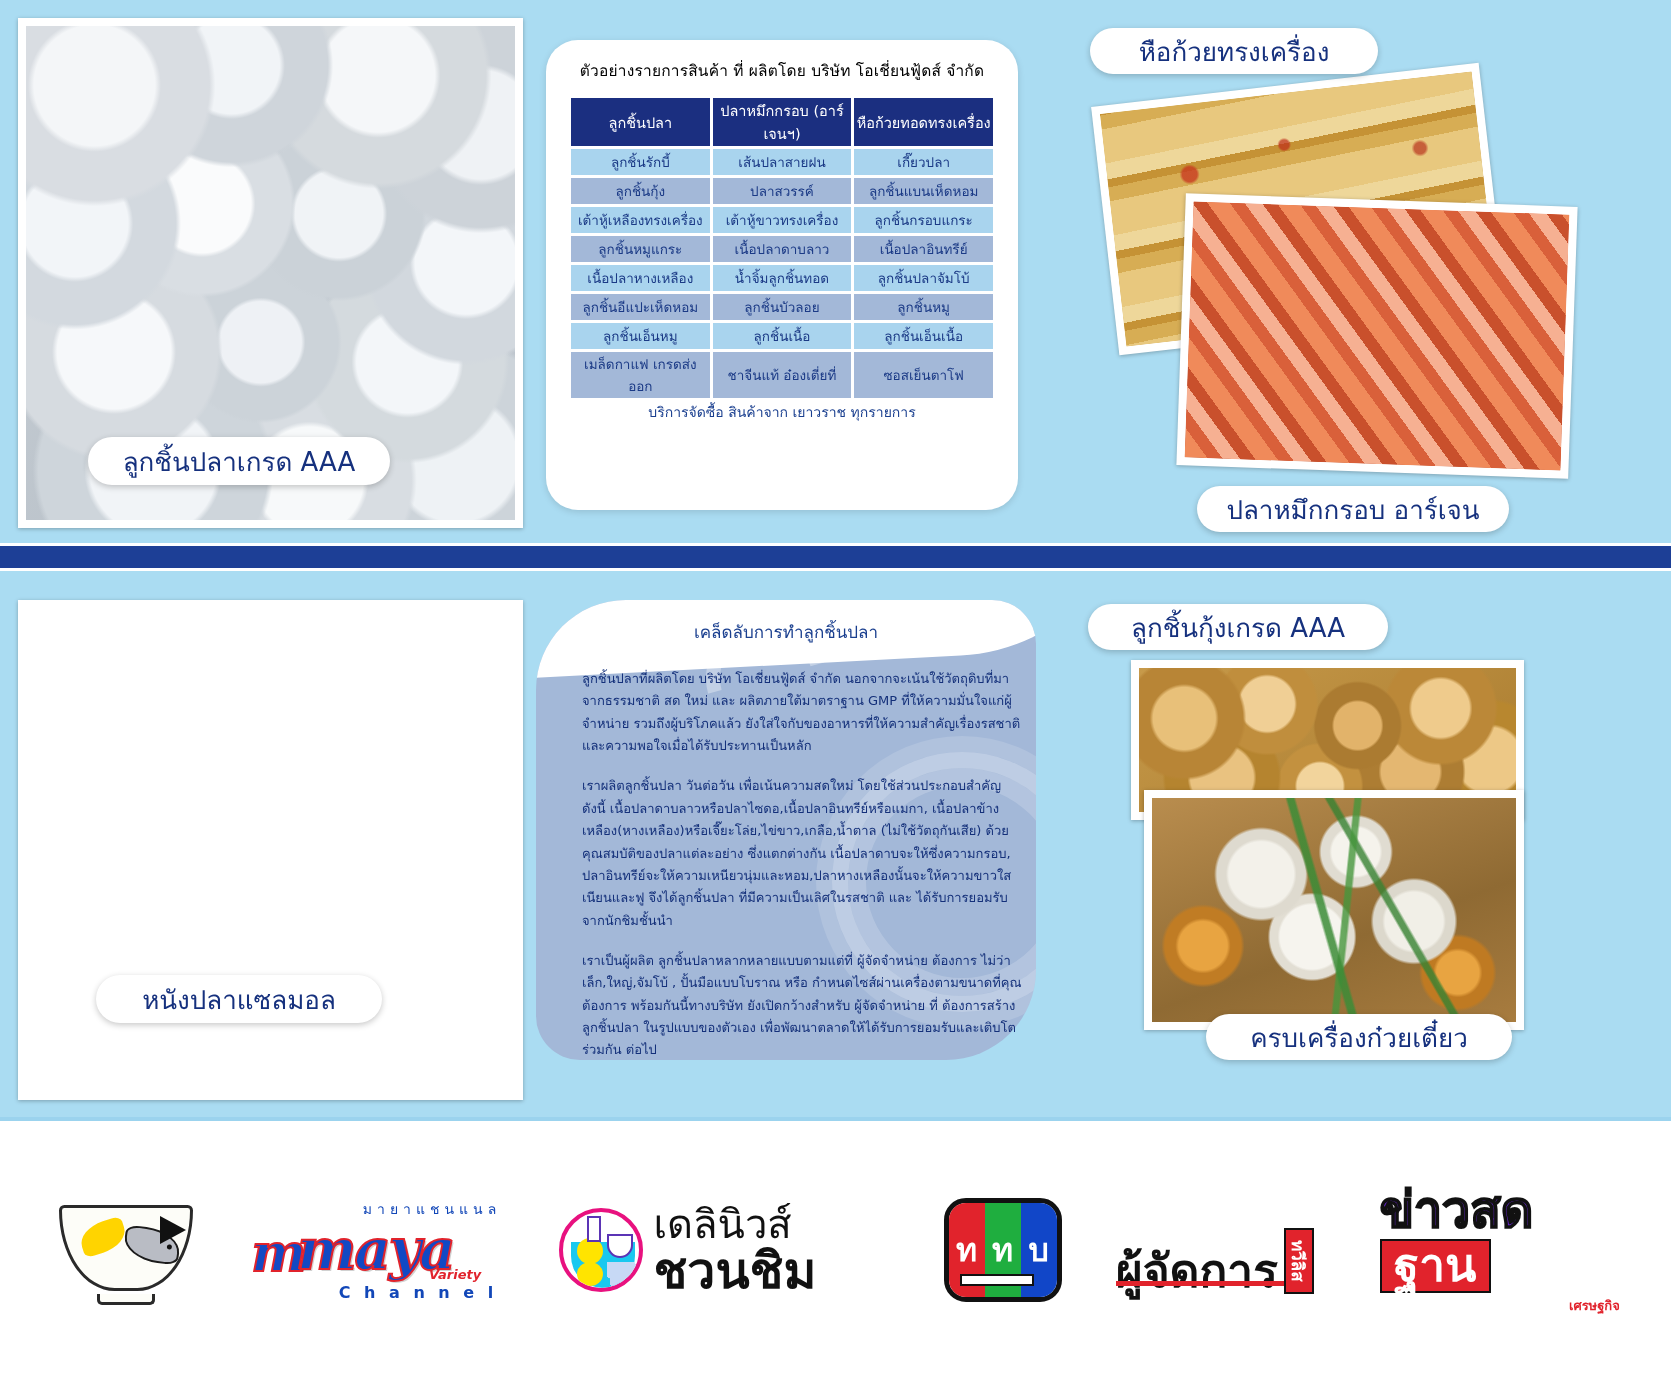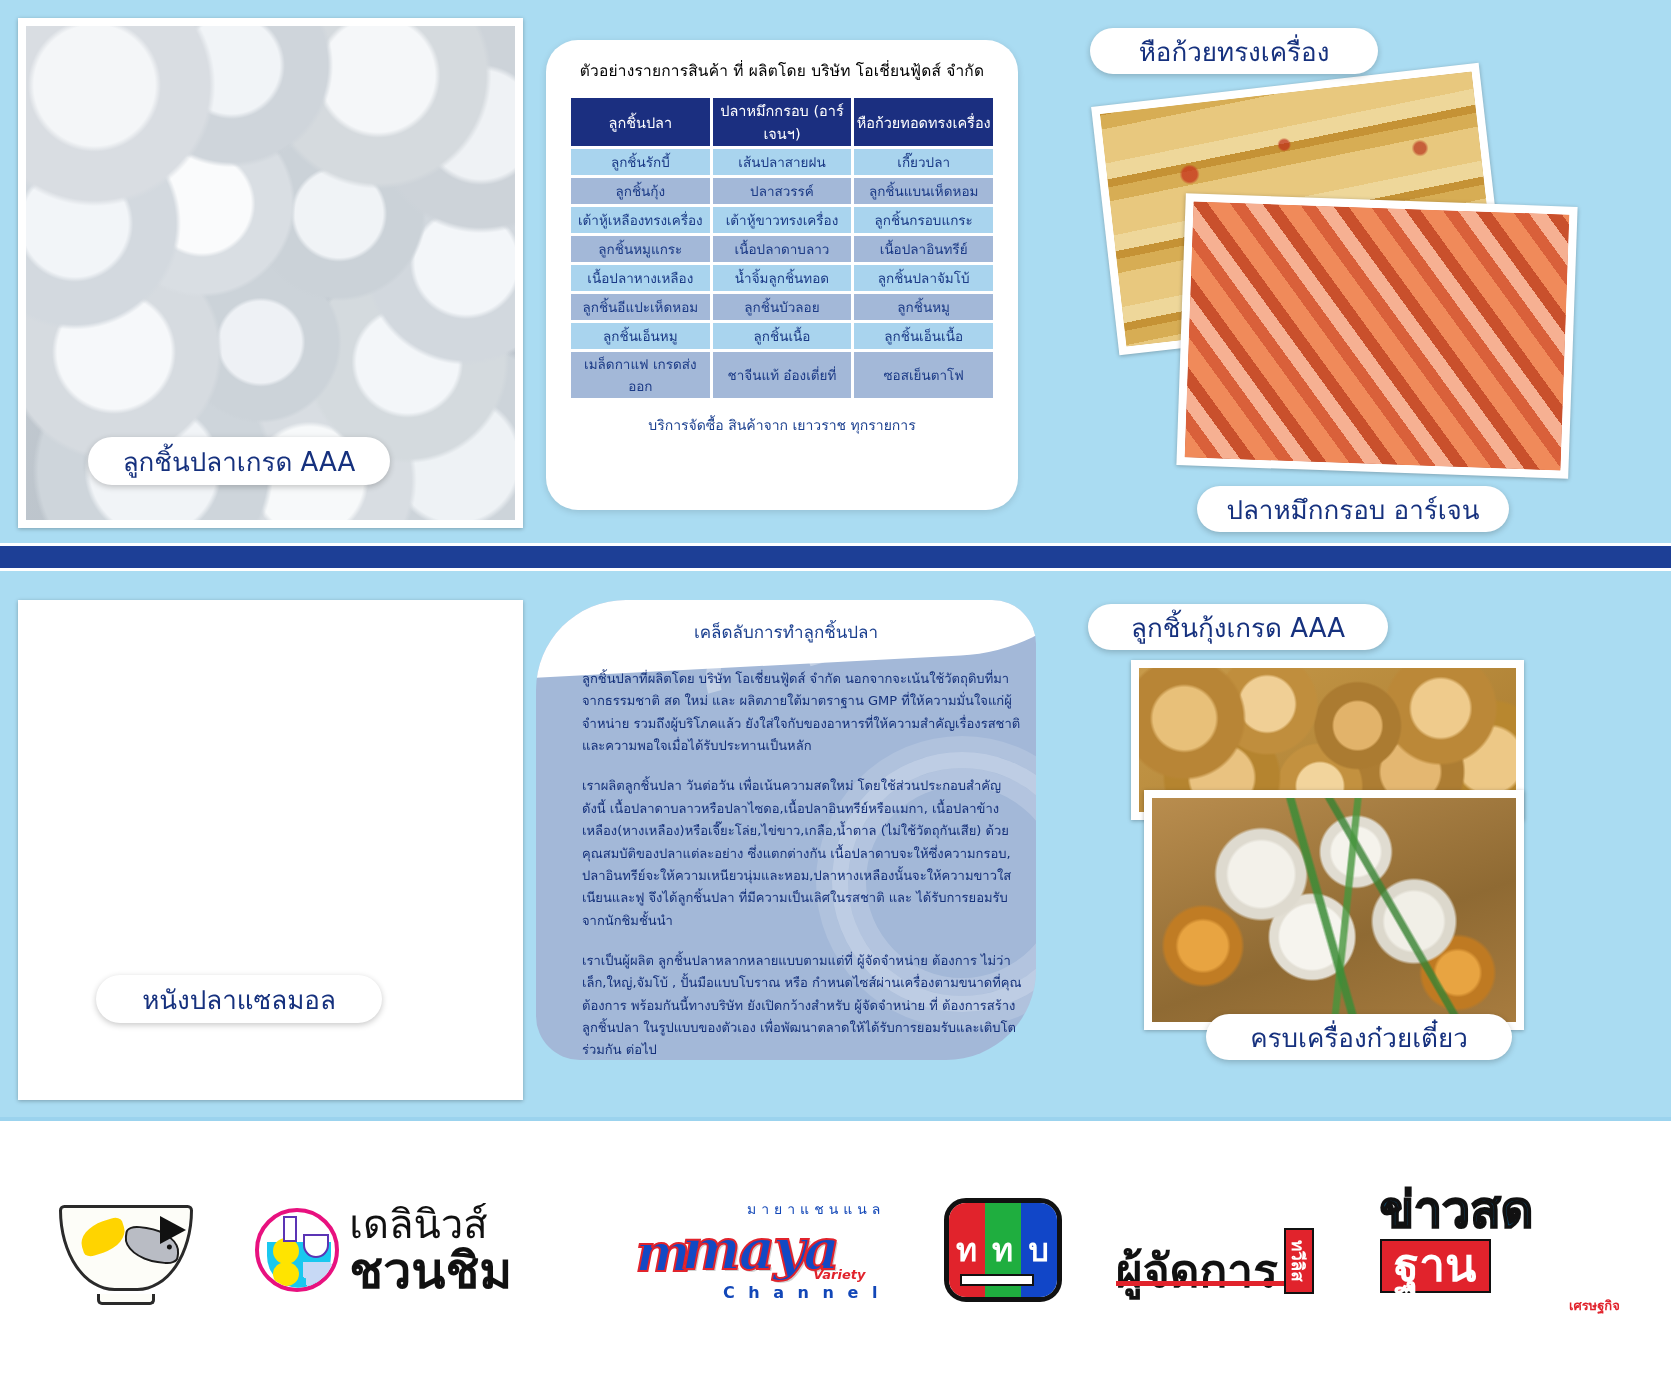--- a/index.html
+++ b/index.html
@@ -233,21 +233,21 @@
     font-size: 13.5px;
     height: 26px;
     color: #1b3a86;
   }
   table.product-table tr.row-a td { background: #a9d4ee; }
   table.product-table tr.row-b td { background: #a3b8d8; }
   #table-footnote {
     text-align: center;
     color: #1a3f8f;
     font-size: 14px;
-    margin-top: 13px;
+    margin-top: 0;
   }
 
   
   #text-card {
     position: absolute;
     left: 536px; top: 600px; width: 500px; height: 460px;
     z-index: 4;
   }
   #text-card-shape {
     position: absolute; inset: 0;
@@ -425,21 +425,21 @@
     width: 30px; height: 66px; background: #e1232c; color: #fff;
     display: flex; align-items: center; justify-content: center;
     margin-left: 6px; font-weight: bold; font-size: 17px;
     writing-mode: vertical-rl; text-orientation: mixed;
     border: 2px solid #111;
   }
 
   
   .ks-logo { position: relative; width: 240px; height: 130px; }
   .ks-top {
-    font-size: 50px; font-weight: bold; color: #0c4a6e;
+    font-size: 50px; font-weight: bold; color: #6d28d9;
     -webkit-text-stroke: 2px #111; line-height: 1;
   }
   .ks-bottom-wrap {
     margin-top: 4px; background: #e1232c; display: inline-block;
     padding: 0 12px 2px 12px; border: 2px solid #111;
   }
   .ks-bottom { font-size: 46px; font-weight: bold; color: #ffffff; line-height: 1.05; }
   .ks-sub { color: #e1232c; font-size: 13px; font-weight: bold; text-align: right; margin-top: 2px; }
 </style>
 </head>
@@ -571,20 +571,30 @@
   <div id="logo-strip">
 
     <div class="logo-slot">
       <div class="bowl-logo">
         <div class="bowl-body">
           <div class="bowl-fish-y"></div>
           <div class="bowl-fish-g"></div>
           <div class="bowl-tail-b"></div>
         </div>
         <div class="bowl-foot"></div>
+      </div>
+    </div>
+
+    <div class="logo-slot">
+      <div class="maya-logo">
+        <div class="maya-thai">มายาแชนแนล</div>
+        <div class="maya-m">m</div>
+        <div class="maya-word" style="left:42px">maya</div>
+        <div class="maya-variety">Variety</div>
+        <div class="maya-channel">C h a n n e l</div>
       </div>
     </div>
 
     <div class="logo-slot">
       <div class="dn-logo">
         <div class="dn-badge">
           <i class="dn-b-cy"></i>
           <i class="dn-b-y1"></i>
           <i class="dn-b-y2"></i>
           <i class="dn-b-gl"></i>
@@ -592,30 +602,20 @@
           <i class="dn-b-gr"></i>
         </div>
         <div class="dn-text">
           <span class="dn-top">เดลินิวส์</span>
           <span class="dn-bottom">ชวนชิม</span>
         </div>
       </div>
     </div>
 
     <div class="logo-slot">
-      <div class="maya-logo">
-        <div class="maya-thai">มายาแชนแนล</div>
-        <div class="maya-m">m</div>
-        <div class="maya-word" style="left:42px">maya</div>
-        <div class="maya-variety">Variety</div>
-        <div class="maya-channel">C h a n n e l</div>
-      </div>
-    </div>
-
-    <div class="logo-slot">
       <div class="tv5-logo">
         <div class="tv5-shield">
           <span class="tv5-r">ท</span>
           <span class="tv5-g">ท</span>
           <span class="tv5-b">บ</span>
         </div>
         <div class="tv5-bar"></div>
       </div>
     </div>
 

